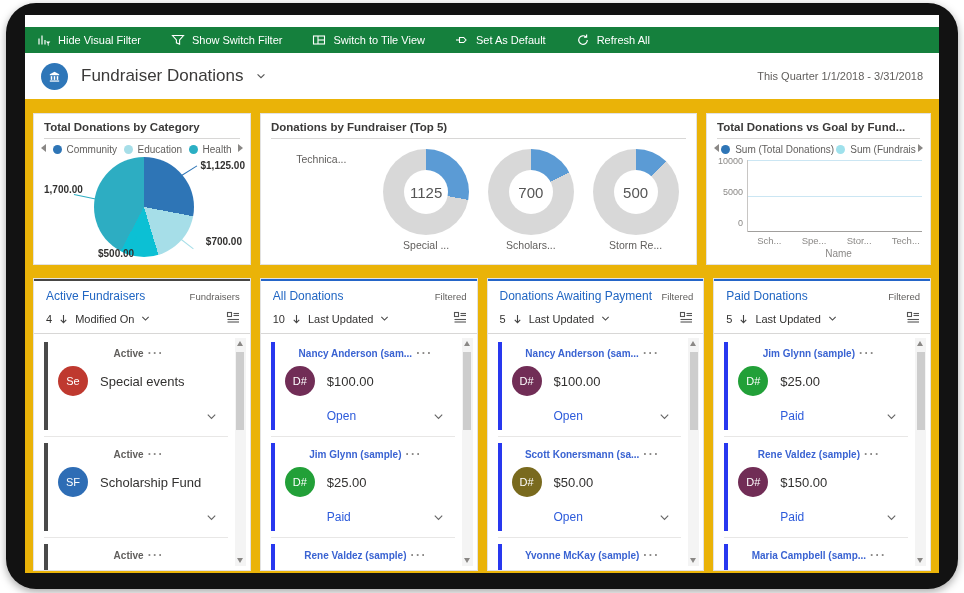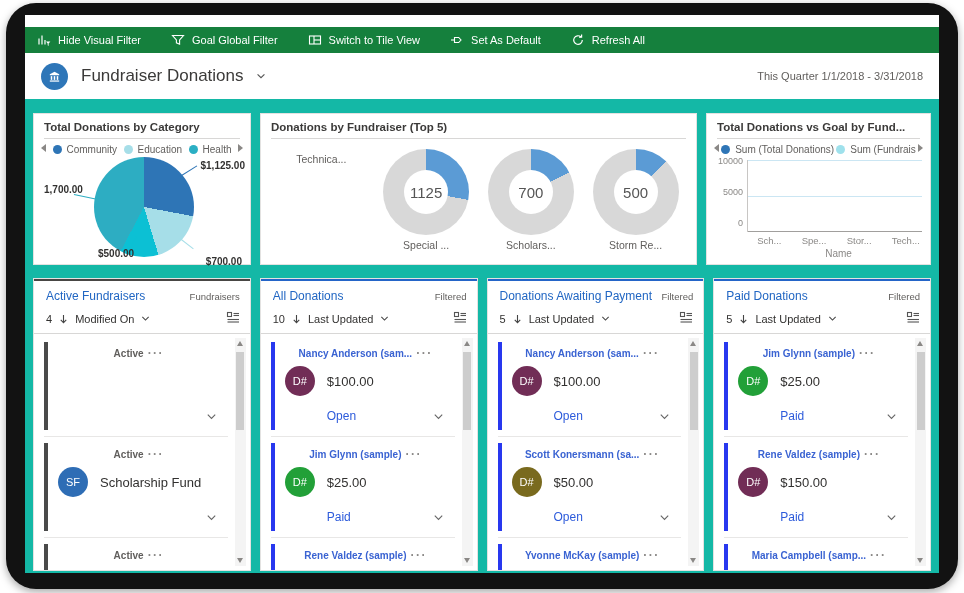--- a/index.html
+++ b/index.html
@@ -11,21 +11,21 @@
   .toolbar{height:26px;display:flex;align-items:center;padding:0 12px;gap:30px;}
   .tb-item{display:flex;align-items:center;gap:7px;color:#fff;font-size:11px;cursor:default;white-space:nowrap;}
   .tb-item svg{display:block;}
   
   .app-header{height:46px;display:flex;align-items:center;padding:0 16px;background:#fff;}
   .app-icon{width:27px;height:27px;border-radius:50%;display:flex;align-items:center;justify-content:center;flex:0 0 27px;}
   .app-title{font-size:17px;color:#3b3a39;margin-left:13px;}
   .title-chev{margin-left:11px;color:#555;display:flex;align-items:center;}
   .hdr-right{margin-left:auto;font-size:11px;color:#605e5c;}
   
-  .board{height:474px;background:#14b8a6;padding:14px 8px 0;}
+  .board{height:474px;background:#eab308;padding:14px 8px 0;}
   .row1{display:flex;gap:9px;margin-bottom:13px;}
   .row2{display:flex;gap:9px;}
   .panel{background:#fff;border:1px solid #e3e2e1;}
   .p-pie{width:218px;height:152px;position:relative;}
   .p-donut{width:437px;height:152px;}
   .p-bar{width:225px;height:152px;}
   .chart-title{margin:7px 10px 0;padding-bottom:5px;border-bottom:1px solid #d8d7d6;font-size:11.5px;font-weight:bold;color:#3b3a39;white-space:nowrap;overflow:hidden;}
   
   .legend{display:flex;justify-content:space-between;padding:5px 7px 1px;}
   .lg-item{display:flex;align-items:center;gap:5px;font-size:10px;color:#605e5c;white-space:nowrap;overflow:hidden;}
@@ -100,21 +100,21 @@
             </svg>
           </span>
       <span>Hide Visual Filter</span>
     </div>
     <div class="tb-item">
       <span>
             <svg width="14" height="14" viewBox="0 0 14 14" fill="none" stroke="#fff" stroke-width="1.1">
               <path d="M1.5 2.5h11L8.6 7v4.2l-3.2-1.4V7z"></path>
             </svg>
           </span>
-      <span>Goal Global Filter</span>
+      <span>Show Switch Filter</span>
     </div>
     <div class="tb-item">
       <span>
             <svg width="14" height="14" viewBox="0 0 14 14" fill="none" stroke="#fff" stroke-width="1.1">
               <rect x="1.5" y="3" width="11" height="8"></rect>
               <line x1="6" y1="3" x2="6" y2="11"></line>
               <line x1="6" y1="7" x2="12.5" y2="7"></line>
             </svg>
           </span>
       <span>Switch to Tile View</span>
@@ -178,21 +178,21 @@
                 <span class="dot" style="background: rgb(43, 175, 196);"></span>
                 <span>Health</span>
               </span>
           <span class="tri-right"></span>
         </div>
         <div class="pie-wrap">
           <div class="pie" style="background: conic-gradient(rgb(46, 117, 182) 0deg, rgb(46, 117, 182) 100.621deg, rgb(166, 222, 232) 100.621deg, rgb(166, 222, 232) 163.23deg, rgb(12, 192, 212) 163.23deg, rgb(12, 192, 212) 207.95deg, rgb(45, 173, 194) 207.95deg, rgb(45, 173, 194) 360deg);"></div>
           <div class="pie-label" style="top:4px;right:5px;">$1,125.00</div>
           <div class="pie-label" style="top:28px;left:10px;">1,700.00</div>
           <div class="pie-label" style="top:92px;left:64px;">$500.00</div>
-          <div class="pie-label" style="top:100px;right:8px;">$700.00</div>
+          <div class="pie-label" style="top:80px;right:8px;">$700.00</div>
           <div class="leader" style="left: 146px; top: 20px; width: 20px; transform: rotate(-32deg); background: rgb(46, 117, 182);"></div>
           <div class="leader" style="left: 40px; top: 38px; width: 22px; transform: rotate(12deg); background: rgb(45, 173, 194);"></div>
           <div class="leader" style="left: 96px; top: 92px; width: 13px; transform: rotate(-62deg); background: rgb(12, 192, 212);"></div>
           <div class="leader" style="left: 146px; top: 82px; width: 17px; transform: rotate(38deg); background: rgb(166, 222, 232);"></div>
         </div>
       </div>
 
       <div class="panel p-donut">
         <div class="chart-title">Donations by Fundraiser (Top 5)</div>
         <div class="donut-row">
@@ -304,20 +304,24 @@
                   <line x1="1.5" y1="11" x2="13" y2="11"></line>
                 </svg></span>
         </div>
         <div class="cards">
           <div class="card">
             <div class="accent" style="background: rgb(74, 74, 74);"></div>
             <div class="card-row1">
                   <span class="t-gray">Active</span>
                   <span class="dots">···</span>
                 </div>
+            <div class="card-row2">
+                  <span class="avatar" style="background: rgb(191, 57, 47);">Se</span>
+                  <span class="primary">Special events</span>
+                </div>
             <div class="card-row3">
                   <span></span>
                   <span class="chev">
                     <svg width="13" height="13" viewBox="0 0 14 14" fill="none" stroke="#666" stroke-width="1.2">
                       <path d="M3 5l4 4 4-4"></path>
                     </svg>
                   </span>
                 </div>
           </div>
           <div class="card-sep"></div>

